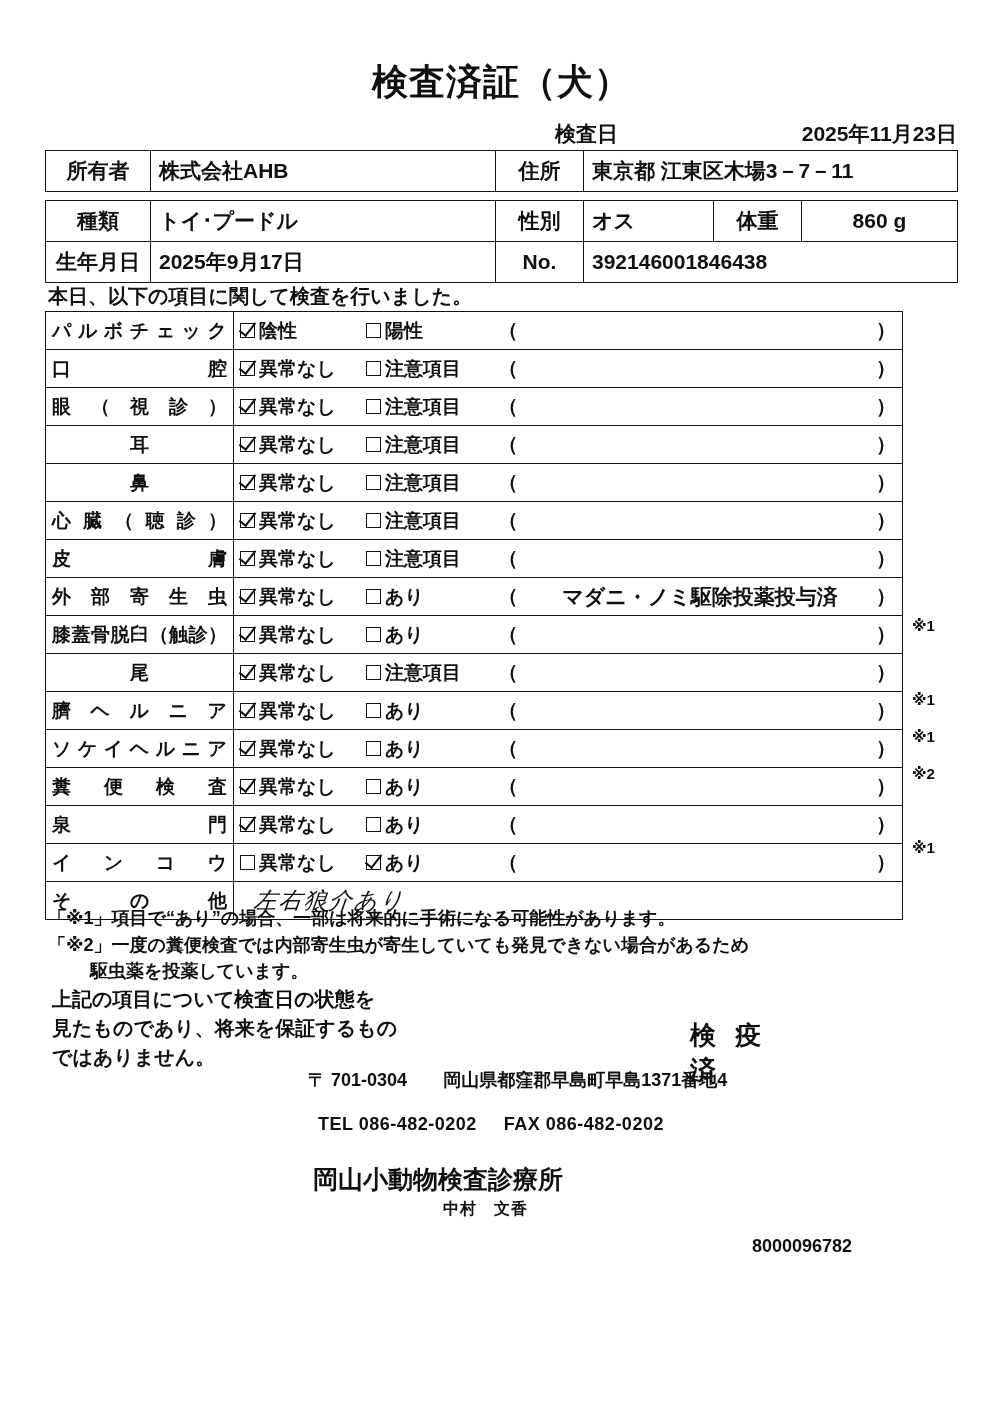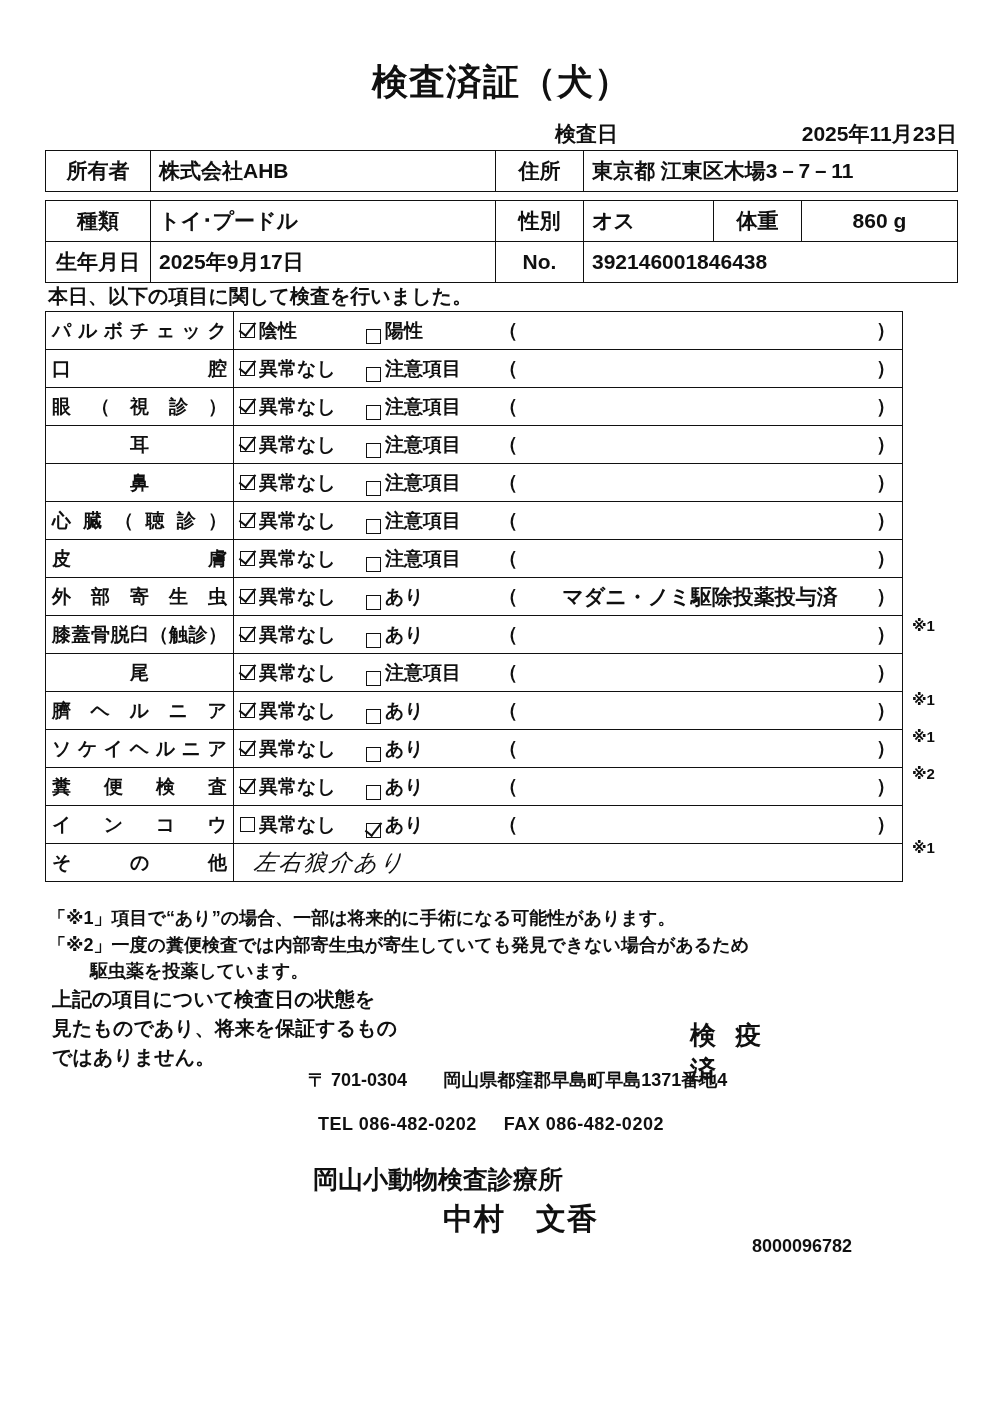--- a/index.html
+++ b/index.html
@@ -68,21 +68,21 @@
     text-align-last:justify;
     padding:0 6px;
     font-size:19px;
     white-space:nowrap;
   }
   td.item-label.center{text-align:center;text-align-last:center;}
   td.opt-cell{padding:0 0 0 6px;}
   .opt-wrap{display:flex;align-items:center;height:35px;}
   .opt{display:flex;align-items:center;white-space:nowrap;}
   .opt1{width:126px;}
-  .opt2{width:132px;align-items:flex-end;}
+  .opt2{width:132px;}
   .paren-area{
     flex:1;display:flex;align-items:center;justify-content:space-between;
     padding-right:6px;position:relative;
   }
   .paren{font-size:20px;font-weight:700;}
   .note-text{
     position:absolute;left:0;right:0;text-align:center;
     font-size:21px;font-weight:700;pointer-events:none;
   }
   .hand-note{
@@ -124,21 +124,21 @@
     position:absolute;left:690px;top:1018px;
     font-size:26px;font-weight:700;letter-spacing:6px;
   }
 
   
   .addr{position:absolute;left:308px;top:1068px;font-size:18px;font-weight:700;}
   .addr .zip{letter-spacing:0px;}
   .addr .gap{display:inline-block;width:26px;}
   .tel{position:absolute;left:318px;top:1114px;font-size:18px;font-weight:700;letter-spacing:0.5px;}
   .clinic{position:absolute;left:313px;top:1163px;font-size:25px;font-weight:700;}
-  .vet{position:absolute;left:443px;top:1199px;font-size:30px;font-weight:700;letter-spacing:1px;}
+  .vet{position:absolute;left:443px;top:1199px;font-size:16px;font-weight:700;letter-spacing:1px;}
   .docnum{position:absolute;left:752px;top:1236px;font-size:18px;font-weight:700;}
 </style>
 </head>
 <body>
 
 <div class="page">
 
   <div class="doc-title">検査済証（犬）</div>
 
   <div class="exam-date-row">
@@ -442,20 +442,40 @@
               </label>
               <span class="paren-area">
                 <span class="paren">（</span>
                 <span class="note-text"></span>
                 <span class="paren">）</span>
               </span>
             </div>
           </td>
         </tr>
         <tr>
+          <td class="item-label">泉門</td>
+          <td class="opt-cell">
+            <div class="opt-wrap">
+              <label class="opt opt1">
+                <span class="box checked"></span>
+                <span>異常なし</span>
+              </label>
+              <label class="opt opt2">
+                <span class="box"></span>
+                <span>あり</span>
+              </label>
+              <span class="paren-area">
+                <span class="paren">（</span>
+                <span class="note-text"></span>
+                <span class="paren">）</span>
+              </span>
+            </div>
+          </td>
+        </tr>
+        <tr>
           <td class="item-label">インコウ</td>
           <td class="opt-cell">
             <div class="opt-wrap">
               <label class="opt opt1">
                 <span class="box"></span>
                 <span>異常なし</span>
               </label>
               <label class="opt opt2">
                 <span class="box checked"></span>
                 <span>あり</span>

